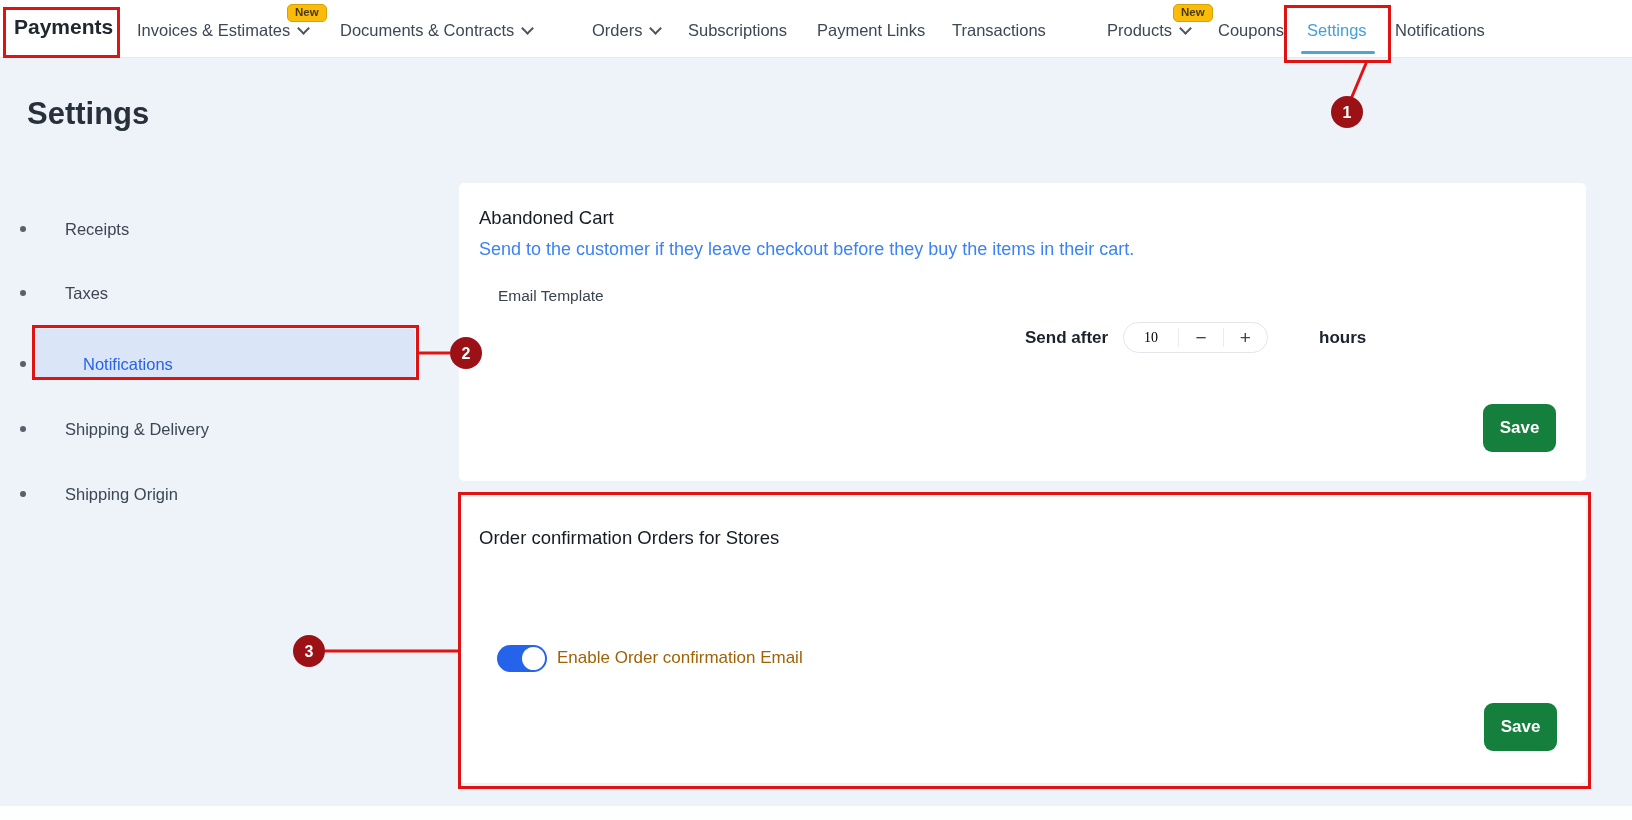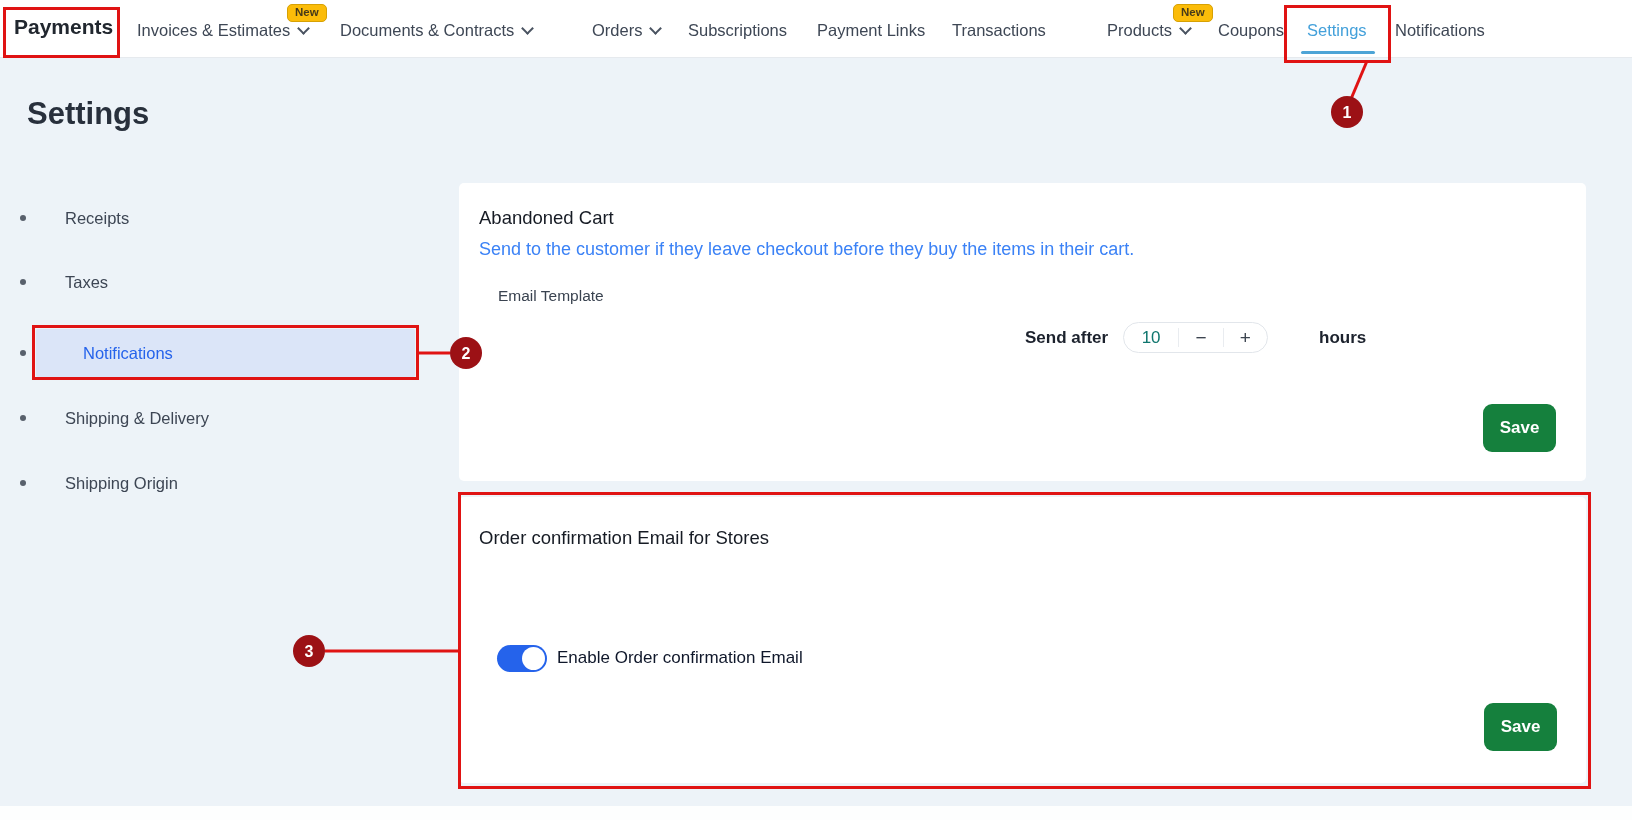--- a/index.html
+++ b/index.html
@@ -13,46 +13,46 @@
   .navbar{position:absolute;left:0;top:0;width:1632px;height:57px;background:#ffffff;border-bottom:1px solid #e6eaee;}
   .brand{position:absolute;left:14px;top:15px;font-size:21px;font-weight:bold;color:#21272f;white-space:nowrap;}
   .nav-item{position:absolute;top:21px;font-size:16.5px;font-weight:500;color:#3e4755;white-space:nowrap;cursor:pointer;}
   .chev{display:inline-block;width:7px;height:7px;border-right:2px solid #4a5361;border-bottom:2px solid #4a5361;transform:rotate(45deg);margin-left:9px;vertical-align:3px;}
   .nav-badge{position:absolute;top:-17px;background:#fbbc09;border:1px solid #d7a103;color:#463a1a;font-size:11.5px;font-weight:bold;padding:1px 7px 2px;border-radius:5px;line-height:13px;}
   .nav-settings{color:#43a0da;}
   .nav-underline{position:absolute;left:-6px;top:30px;width:74px;height:3px;background:#4da4d6;border-radius:2px;}
   
   .page-title{position:absolute;left:27px;top:96px;font-size:31px;font-weight:bold;color:#28303c;}
   
-  .side-item{position:absolute;left:0;width:430px;height:28px;display:flex;align-items:center;font-size:16.5px;color:#3d4654;cursor:pointer;}
+  .side-item{position:absolute;left:0;width:430px;height:28px;display:flex;align-items:center;font-size:16.5px;color:#3d4654;cursor:pointer;margin-top:11px;}
   .side-bullet{position:absolute;left:20px;top:11px;width:6px;height:6px;border-radius:50%;background:#58606c;}
   .side-label{margin-left:65px;}
   .side-active-bg{position:absolute;left:36px;top:329px;width:379px;height:48px;background:#dbe5f8;border-radius:2px;}
   .side-item.active{color:#2563eb;padding-left:18px;}
   
   .card{position:absolute;left:459px;width:1127px;background:#ffffff;border-radius:5px;}
   .card1{top:183px;height:298px;}
   .card2{top:497px;height:286px;}
   .card-title{position:absolute;left:20px;font-size:18.5px;font-weight:normal;color:#161b24;white-space:nowrap;}
   .card-desc{position:absolute;left:20px;font-size:18px;color:#3b82f6;line-height:29px;}
   .field-label{position:absolute;left:39px;top:104px;font-size:15.5px;color:#3a4350;}
   .select{position:absolute;left:39px;top:139px;width:394px;height:46px;border:1px solid #d9dee4;border-radius:10px;background:#fff;display:flex;align-items:center;justify-content:space-between;padding:0 20px;box-sizing:border-box;font-size:17px;color:#2f3844;cursor:pointer;}
   .select-chev{display:inline-block;width:9px;height:9px;border-right:1.5px solid #a9b1bb;border-bottom:1.5px solid #a9b1bb;transform:rotate(45deg);margin-top:-5px;}
   .sendafter-label{position:absolute;left:566px;top:145px;font-size:17px;font-weight:bold;color:#1c222d;}
   .stepper{position:absolute;left:664px;top:139px;width:145px;height:31px;border:1px solid #e2e6eb;border-radius:16px;background:#fff;display:flex;align-items:stretch;box-sizing:border-box;}
-  .stepper-value{flex:1.25;display:flex;align-items:center;justify-content:center;font-size:17px;color:#0f766e;}
+  .stepper-value{flex:1.25;display:flex;align-items:center;justify-content:center;font-size:14px;color:#000000;font-family:Liberation Serif, serif;}
   .stepper-div{width:1px;margin:5px 0;background:#e9ecf0;}
   .stepper-btn{flex:1;display:flex;align-items:center;justify-content:center;font-size:19px;color:#3c4450;cursor:pointer;}
   .hours-label{position:absolute;left:860px;top:145px;font-size:17px;font-weight:bold;color:#1c222d;}
   .save-btn{position:absolute;width:73px;height:48px;background:#15803d;border:none;border-radius:9px;color:#ffffff;font-size:17px;font-weight:bold;font-family:"Liberation Sans",sans-serif;cursor:pointer;}
   .save1{left:1024px;top:221px;}
   .save2{left:1025px;top:206px;}
   .toggle{position:absolute;left:38px;top:148px;width:50px;height:27px;background:#2563eb;border-radius:14px;cursor:pointer;}
   .toggle-knob{position:absolute;right:2px;top:2px;width:23px;height:23px;background:#ffffff;border-radius:50%;}
-  .toggle-label{position:absolute;left:98px;top:151px;font-size:17px;color:#0f172a;}
+  .toggle-label{position:absolute;left:98px;top:151px;font-size:17px;color:#a16207;}
   
   .ann-overlay{position:absolute;left:0;top:0;width:1632px;height:820px;pointer-events:none;z-index:50;}
   .ann-rect{fill:none;stroke:#e01313;stroke-width:3px;}
   .ann-line{stroke:#e01313;stroke-width:3px;}
   .ann-circle{fill:#9c1115;}
   .ann-num{fill:#ffffff;font-size:16px;font-weight:bold;text-anchor:middle;font-family:"Liberation Sans",sans-serif;}
   .bottom-strip{position:absolute;left:0;top:806px;width:1632px;height:14px;background:#fdfefe;}
 </style>
 </head>
 <body>
@@ -130,21 +130,21 @@
     <div class="stepper-div"></div>
     <div class="stepper-btn">−</div>
     <div class="stepper-div"></div>
     <div class="stepper-btn">+</div>
   </div>
   <div class="hours-label">hours</div>
   <button class="save-btn save1">Save</button>
 </div>
 
 <div class="card card2">
-  <div class="card-title" style="top:30px">Order confirmation Email for Stores</div>
+  <div class="card-title" style="top:30px">Order confirmation Orders for Stores</div>
   <div class="toggle">
     <span class="toggle-knob"></span>
   </div>
   <div class="toggle-label">Enable Order confirmation Email</div>
   <button class="save-btn save2">Save</button>
 </div>
 
 <div class="bottom-strip"></div>
 
 <svg class="ann-overlay" viewBox="0 0 1632 820" xmlns="http://www.w3.org/2000/svg">

